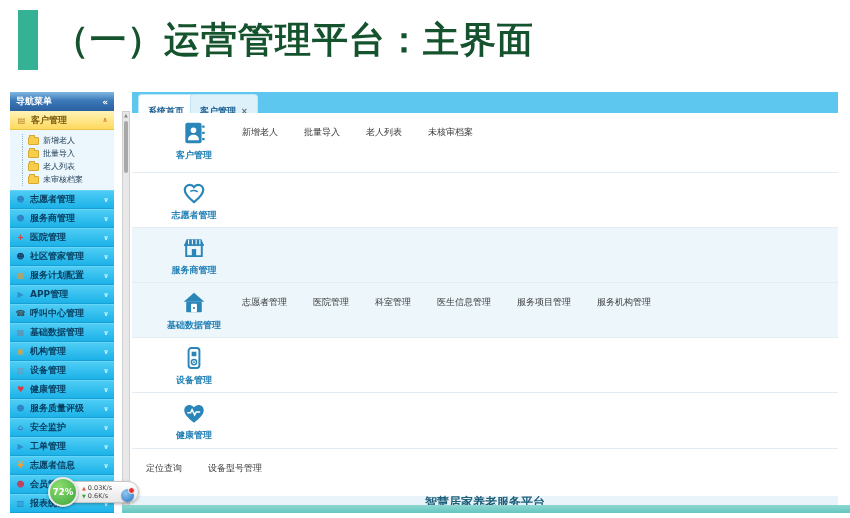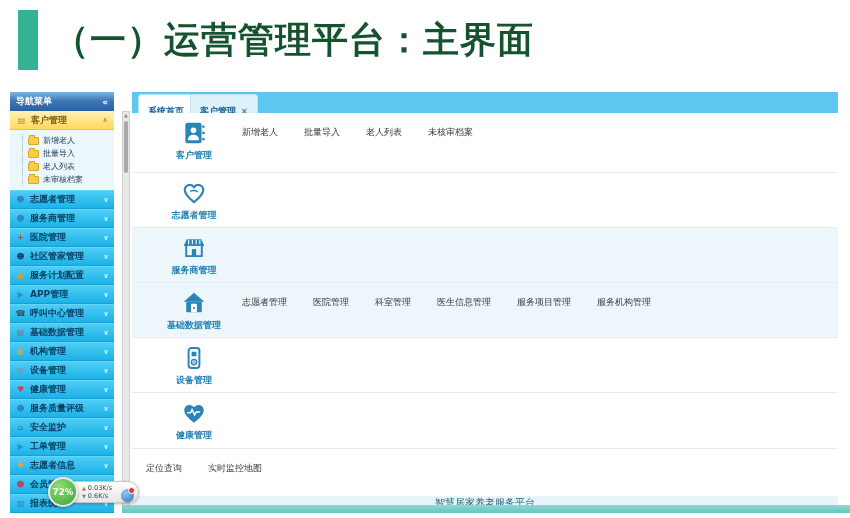--- a/index.html
+++ b/index.html
@@ -77,21 +77,21 @@
   .row.tint{background:#edf6fb;}
   .r1{height:60px;}.r2,.r3,.r4,.r5{height:55px;}.r6{height:56px;}.r7{height:47px;border-bottom:none;}
   .badge{width:96px;display:flex;flex-direction:column;align-items:center;gap:3px;flex-shrink:0;}
   .badge svg{display:block;}
   .m-name{font-size:9px;font-weight:bold;color:#1f7fb5;white-space:nowrap;}
   .links{display:flex;flex-wrap:wrap;gap:2px 26px;padding-top:6px;align-content:flex-start;}
   .link{font-size:9px;color:#3a3a3a;cursor:pointer;white-space:nowrap;}
 
   
   .footer{position:absolute;left:122px;top:404px;width:706px;height:13px;background:#e9f4fa;
-          display:flex;align-items:center;justify-content:center;font-size:10px;font-weight:normal;color:#1d5e79;}
+          display:flex;align-items:center;justify-content:center;font-size:12px;font-weight:bold;color:#1d5e79;}
   .bottom-band{position:absolute;left:122px;right:0;top:505px;height:8px;
           background:linear-gradient(#8fd8d2,#64c6c0);}
 
   
   .fw{position:absolute;left:48px;top:477px;z-index:20;width:110px;height:32px;}
   .fw-pill{position:absolute;left:15px;top:4px;width:76px;height:22px;background:linear-gradient(#ffffff,#e7e7e7);
           border:1px solid #c6c6c6;border-radius:11px;box-shadow:0 1px 3px rgba(0,0,0,.3);
           padding:2px 0 0 18px;box-sizing:border-box;}
   .fw-line{font-size:6.5px;color:#444;display:flex;align-items:flex-start;gap:2px;line-height:8px;}
   .fw-up{color:#e05a3a;font-size:5px;}
@@ -333,21 +333,21 @@
           <path d="M12 21C6.5 16.7 3 13.4 3 9.5 3 6.5 5.2 4.5 7.8 4.5c1.7 0 3.2.9 4.2 2.2 1-1.3 2.5-2.2 4.2-2.2 2.6 0 4.8 2 4.8 5 0 3.9-3.5 7.2-9 11.5z" fill="#2a85b8"></path>
           <path d="M5.8 11.8h3l1.4-2.8 2.4 4.8 1.5-2.8h3.6" stroke="#fff" stroke-width="1.4" fill="none"></path>
         </svg>
         <div class="m-name">健康管理</div>
       </div>
     </div>
 
     <div class="row r7">
       <div class="links">
         <span class="link">定位查询</span>
-        <span class="link">实时监控地图</span>
+        <span class="link">设备型号管理</span>
       </div>
     </div>
   </div>
 
   <div class="footer">
     <span>智慧居家养老服务平台</span>
   </div>
 </div>
 
 <div class="bottom-band"></div>

